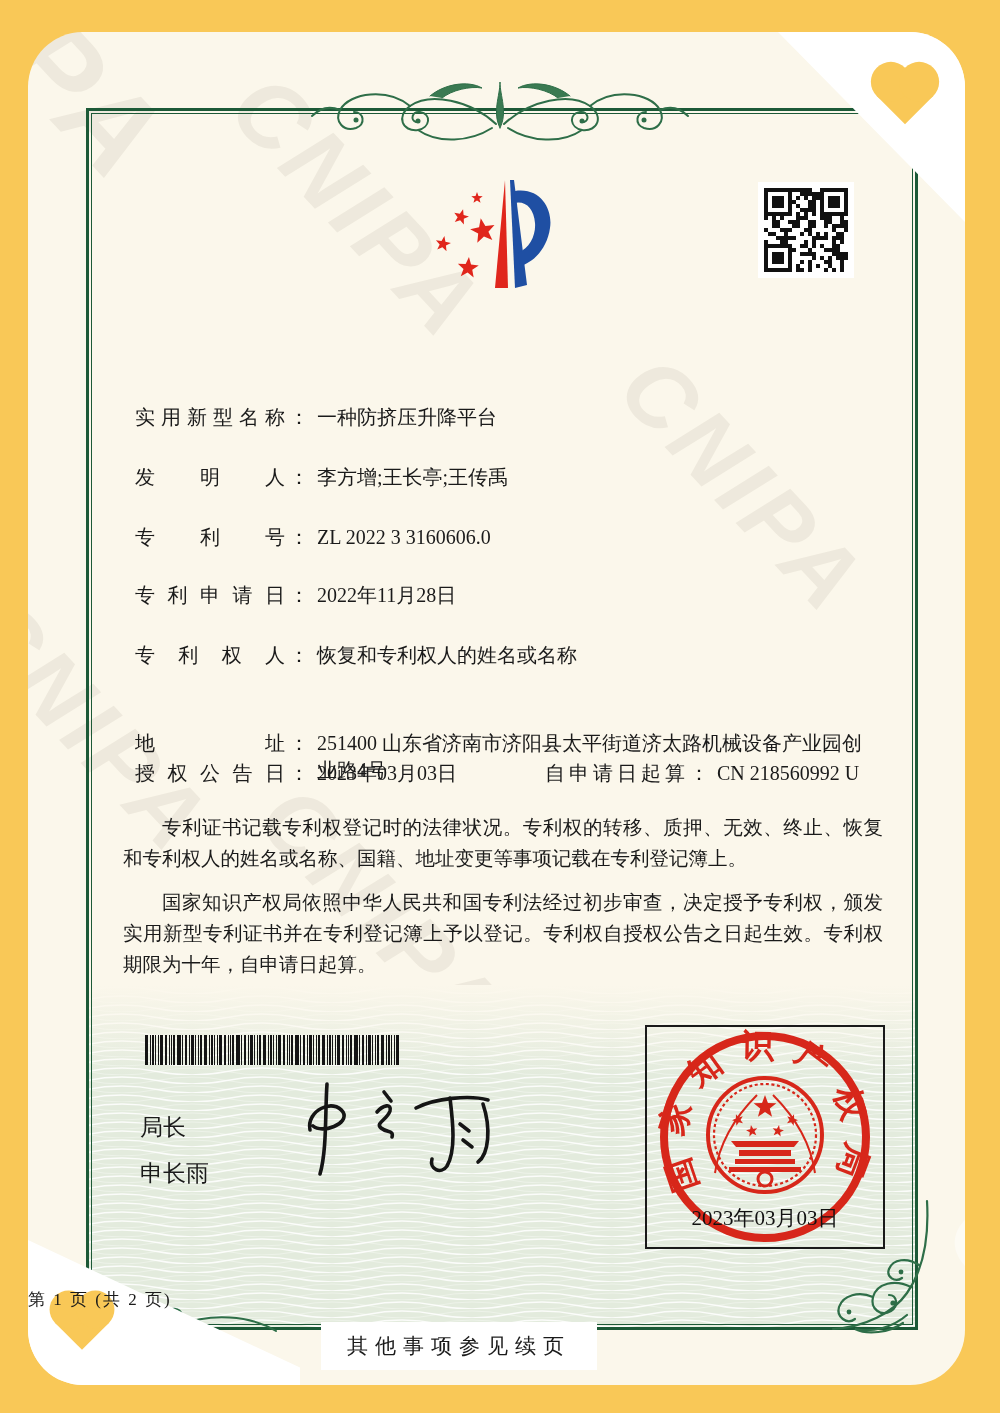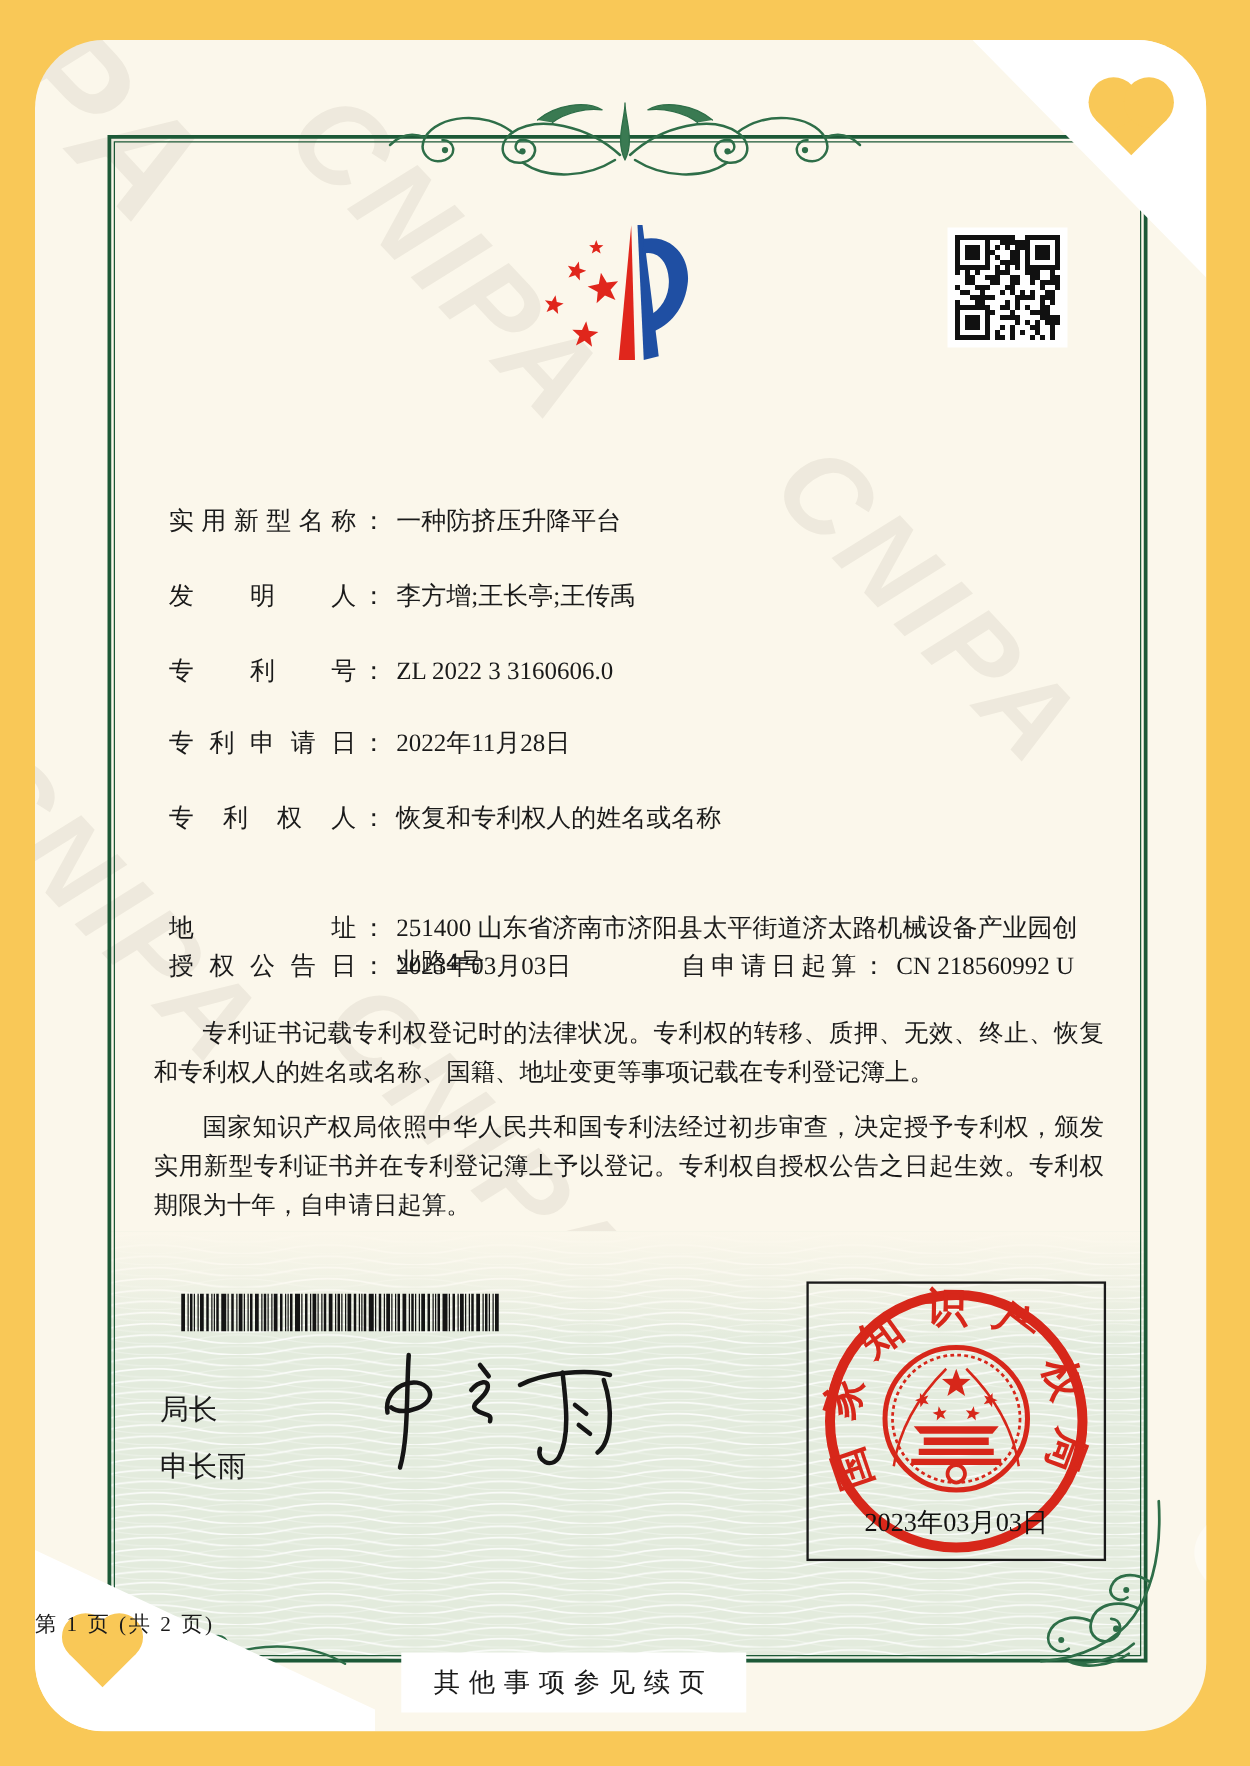--- a/index.html
+++ b/index.html
@@ -44,21 +44,21 @@
   .flabel{display:inline-block;width:150px;text-align:justify;text-align-last:justify}
   .fcolon{margin:0 8px 0 4px}
   .fvalue{white-space:nowrap}
   .fvalue.wrap{white-space:normal;width:545px}
   .grant2{margin-left:88px;display:flex}
   .grant2 .flabel{width:140px}
   .paras{position:absolute;left:95px;top:780px;width:760px;font-size:19.5px;line-height:31px;text-align:justify}
   .paras p{text-indent:2em;margin-bottom:13px}
   .barcode{position:absolute;left:117px;top:1003px;width:258px;height:30px;display:flex;align-items:stretch}
   .barcode span{background:#141414;flex:none}
-  .signer{position:absolute;left:100px;font-family:"Liberation Sans","DejaVu Sans",sans-serif;font-size:23px}
+  .signer{position:absolute;left:112px;font-family:"Liberation Sans","DejaVu Sans",sans-serif;font-size:23px}
   .signer.t1{top:1080px}.signer.t2{top:1126px}
   .signature{position:absolute;left:252px;top:1036px}
   .seal{position:absolute;left:617px;top:993px}
   .pageinfo{position:absolute;left:0;top:1256px;width:100%;text-align:left;font-size:17px;letter-spacing:2px}
   .continuation{position:absolute;left:46%;top:1290px;transform:translateX(-50%);
       background:var(--white);padding:10px 26px;font-size:21px;letter-spacing:7px;white-space:nowrap}
   .orn{position:absolute;pointer-events:none}
 </style>
 </head>
 <body>

